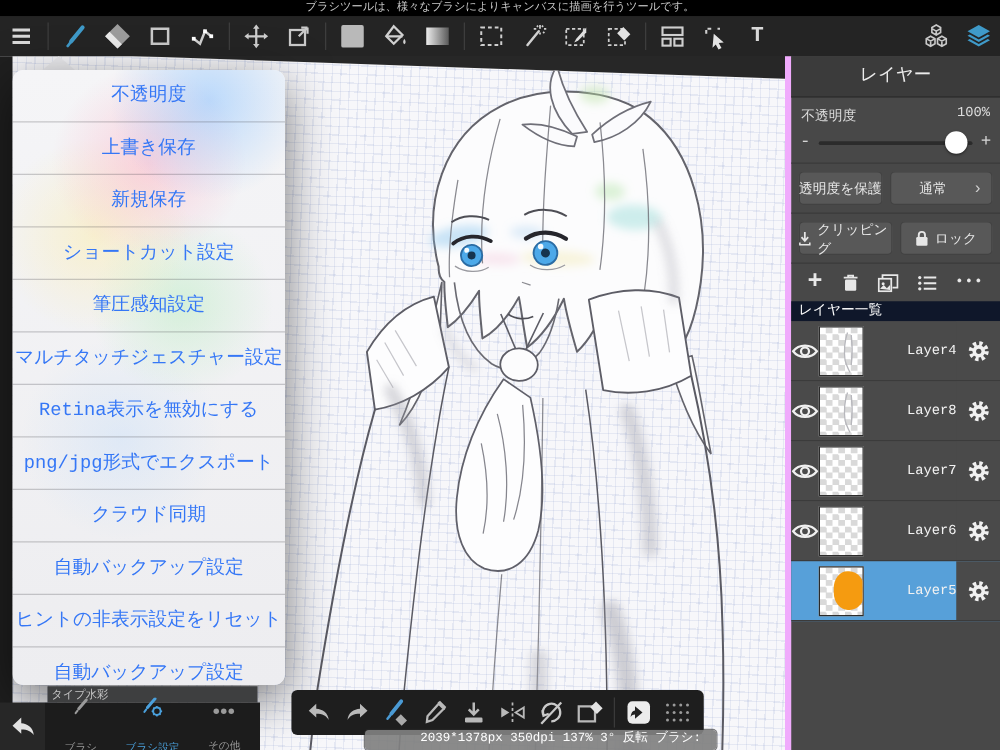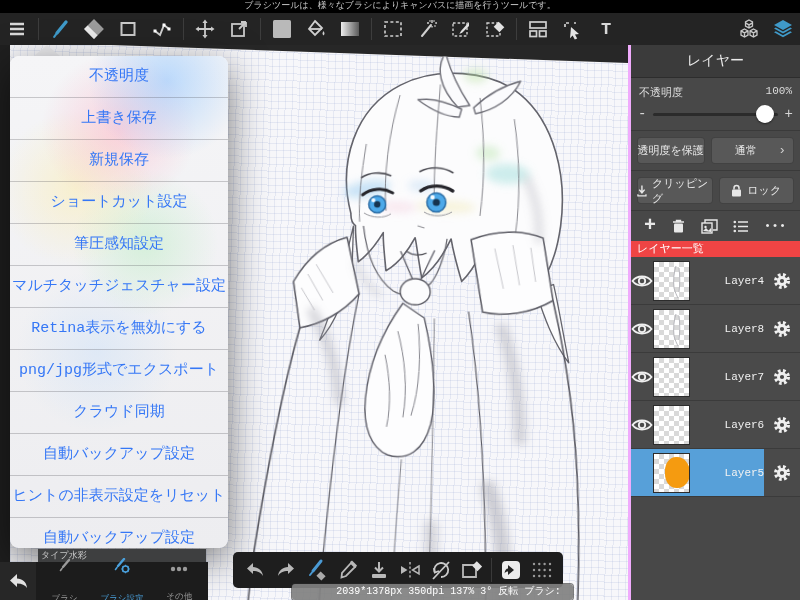--- a/index.html
+++ b/index.html
@@ -34,36 +34,36 @@
               radial-gradient(circle at 40% 60%, rgba(170,210,255,.25), transparent 25%),
               linear-gradient(#f5f5f7,#ededf0);
             box-shadow:0 12px 40px rgba(0,0,0,.55);}
   .menu-arrow{position:absolute;left:34px;top:45px;width:0;height:0;
               border-left:13px solid transparent;border-right:13px solid transparent;
               border-bottom:11px solid #ededf0;}
   .menu-item{height:41px;line-height:41px;text-align:center;font-size:15px;color:#3577f6;
              border-bottom:1px solid rgba(60,60,67,.25);cursor:pointer;}
   .menu-item:last-child{border-bottom:none;}
   
-  .rpanel{position:absolute;left:628px;top:45px;width:172px;height:555px;background:#484848;border-left:3px solid #f0abfc;box-sizing:border-box;}
+  .rpanel{position:absolute;left:628px;top:45px;width:172px;height:555px;background:#484848;border-left:5px solid #f0abfc;box-sizing:border-box;}
   .ptitle{height:32px;line-height:32px;text-align:center;font-size:14px;color:#ebebeb;background:#3b3b3b;border-bottom:1px solid #2d2d2d;}
   .oprow{display:flex;justify-content:space-between;padding:7px 8px 2px;font-size:11px;color:#dcdcdc;}
   .sliderrow{display:flex;align-items:center;padding:4px 7px 8px;color:#d5d5d5;font-size:14px;}
   .track{flex:1;height:3px;background:#2b2b2b;border-radius:2px;margin:0 7px;position:relative;}
   .knob{position:absolute;right:4px;top:-8px;width:18px;height:18px;border-radius:50%;background:#fff;box-shadow:0 1px 2px rgba(0,0,0,.5);}
   .sect{border-top:1px solid #3a3a3a;padding:6px 6px;display:flex;gap:6px;}
   .pbtn{flex:1;height:27px;background:#585858;border-radius:4px;color:#e6e6e6;font-size:11px;
         display:flex;align-items:center;justify-content:center;gap:5px;box-shadow:inset 0 0 0 1px rgba(0,0,0,.25);}
   .pbtn.blend{justify-content:space-between;padding:0 8px;}
   .chev{color:#cfcfcf;font-size:13px;}
   .iconsrow{border-top:1px solid #3a3a3a;display:flex;align-items:center;justify-content:space-between;
             padding:7px 13px;color:#e8e8e8;}
   .addglyph{font-size:20px;font-weight:bold;line-height:16px;}
   .moreglyph{font-size:11px;letter-spacing:1px;}
-  .listhdr{height:16px;line-height:16px;background:#ef4444;color:#fff;font-size:11px;padding-left:6px;}
+  .listhdr{height:16px;line-height:16px;background:#0f172a;color:#fff;font-size:11px;padding-left:6px;}
   .layer-row{height:47px;display:flex;align-items:center;background:#4a4a4a;border-bottom:1px solid #3b3b3b;}
   .layer-row.selected{background:#57a0d9;}
   .eyec{width:31px;display:flex;align-items:center;justify-content:center;}
   .thumb{width:48px;height:38px;border:1px solid #2c2c2c;background:#fff;position:relative;margin-right:7px;
          background-image:repeating-conic-gradient(#d9d9d9 0% 25%, #ffffff 0% 50%);background-size:10px 10px;overflow:hidden;}
   .lname{flex:1;color:#f2f2f2;font-size:11px;margin-left:28px;}
   .gearc{width:50px;height:100%;display:flex;align-items:center;justify-content:center;background:#4a4a4a;}
   .blob{position:absolute;left:11px;top:3px;width:25px;height:31px;background:#f59b10;border-radius:46% 54% 52% 48%;}
   
   .typerow{position:absolute;left:38px;top:549px;width:168px;height:13px;background:#3e3f40;

